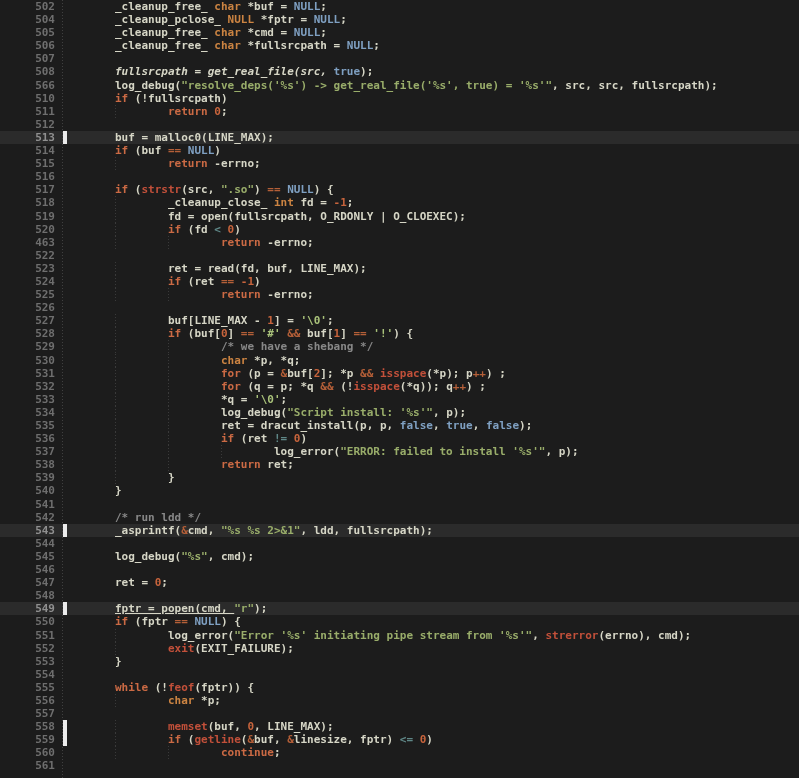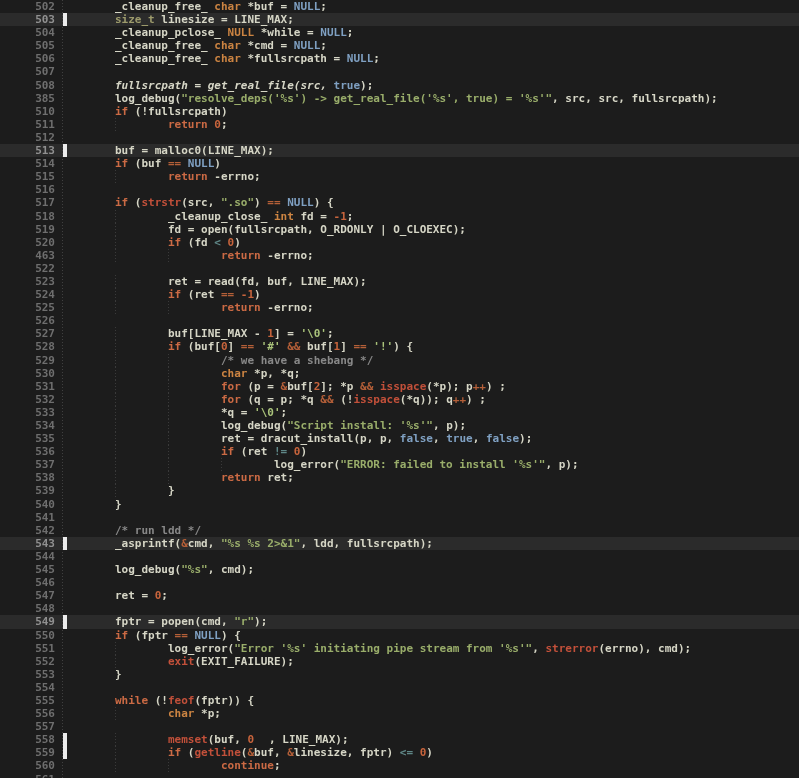--- a/index.html
+++ b/index.html
@@ -39,47 +39,42 @@
 </head>
 <body>
 
 <div id="editor" style="background: rgb(28, 28, 28); --hl-bg: #2b2b2b; --num-color: #6e6e6e; --num-active-color: #909090; --bar-color: #ececec; --guide-color: #3a3a3a; --sep-color: #404040;">
   <div id="gutter-sep"></div>
   <div id="rows">
       <div class="row">
         <span class="num">502</span>
         <span class="code"><span style="color: rgb(214, 214, 198);">	_cleanup_free_ </span><span style="color: rgb(204, 132, 66);">char </span><span style="color: rgb(214, 214, 198);">*buf = </span><span style="color: rgb(127, 160, 194);">NULL</span><span style="color: rgb(214, 214, 198);">;</span></span>
       </div>
-      <div class="row hl">
-        <span class="num">503</span>
-        <span class="bar"></span>
-        <span class="code"><span style="color: rgb(157, 155, 108);">	size_t</span><span style="color: rgb(214, 214, 198);"> linesize = LINE_MAX;</span></span>
-      </div>
       <div class="row">
         <span class="num">504</span>
-        <span class="code"><span style="color: rgb(214, 214, 198);">	_cleanup_pclose_ </span><span style="color: rgb(204, 132, 66);">NULL </span><span style="color: rgb(214, 214, 198);">*while = </span><span style="color: rgb(127, 160, 194);">NULL</span><span style="color: rgb(214, 214, 198);">;</span></span>
+        <span class="code"><span style="color: rgb(214, 214, 198);">	_cleanup_pclose_ </span><span style="color: rgb(204, 132, 66);">NULL </span><span style="color: rgb(214, 214, 198);">*fptr = </span><span style="color: rgb(127, 160, 194);">NULL</span><span style="color: rgb(214, 214, 198);">;</span></span>
       </div>
       <div class="row">
         <span class="num">505</span>
         <span class="code"><span style="color: rgb(214, 214, 198);">	_cleanup_free_ </span><span style="color: rgb(204, 132, 66);">char </span><span style="color: rgb(214, 214, 198);">*cmd = </span><span style="color: rgb(127, 160, 194);">NULL</span><span style="color: rgb(214, 214, 198);">;</span></span>
       </div>
       <div class="row">
         <span class="num">506</span>
         <span class="code"><span style="color: rgb(214, 214, 198);">	_cleanup_free_ </span><span style="color: rgb(204, 132, 66);">char </span><span style="color: rgb(214, 214, 198);">*fullsrcpath = </span><span style="color: rgb(127, 160, 194);">NULL</span><span style="color: rgb(214, 214, 198);">;</span></span>
       </div>
       <div class="row">
         <span class="num">507</span>
         <span class="code"></span>
       </div>
       <div class="row">
         <span class="num">508</span>
         <span class="code"><span style="color: rgb(214, 214, 198); font-style: italic;">	fullsrcpath = get_real_file(src, </span><span style="color: rgb(127, 160, 194);">true</span><span style="color: rgb(214, 214, 198);">);</span></span>
       </div>
       <div class="row">
-        <span class="num">385</span>
+        <span class="num">566</span>
         <span class="code"><span style="color: rgb(214, 214, 198);">	log_debug(</span><span style="color: rgb(153, 173, 106);">"resolve_deps('%s') -&gt; get_real_file('%s', true) = '%s'"</span><span style="color: rgb(214, 214, 198);">, src, src, fullsrcpath);</span></span>
       </div>
       <div class="row">
         <span class="num">510</span>
         <span class="code"><span style="color: rgb(203, 106, 68);">	if</span><span style="color: rgb(214, 214, 198);"> (!fullsrcpath)</span></span>
       </div>
       <div class="row">
         <span class="num">511</span>
         <span class="guide" style="left: 115px;"></span>
         <span class="code"><span style="color: rgb(203, 106, 68);">		return</span><span style="color: rgb(214, 214, 198);"> </span><span style="color: rgb(200, 100, 60);">0</span><span style="color: rgb(214, 214, 198);">;</span></span>
@@ -264,21 +259,21 @@
         <span class="num">547</span>
         <span class="code"><span style="color: rgb(214, 214, 198);">	ret = </span><span style="color: rgb(200, 100, 60);">0</span><span style="color: rgb(214, 214, 198);">;</span></span>
       </div>
       <div class="row">
         <span class="num">548</span>
         <span class="code"></span>
       </div>
       <div class="row hl">
         <span class="num">549</span>
         <span class="bar"></span>
-        <span class="code"><span style="color: rgb(214, 214, 198);">	fptr = popen(cmd, </span><span style="color: rgb(153, 173, 106);">"r"</span><span style="color: rgb(214, 214, 198);">);</span></span>
+        <span class="code"><span style="color: rgb(214, 214, 198); text-decoration: underline;">	fptr = popen(cmd, </span><span style="color: rgb(153, 173, 106);">"r"</span><span style="color: rgb(214, 214, 198);">);</span></span>
       </div>
       <div class="row">
         <span class="num">550</span>
         <span class="code"><span style="color: rgb(203, 106, 68);">	if</span><span style="color: rgb(214, 214, 198);"> (fptr </span><span style="color: rgb(180, 95, 56);">==</span><span style="color: rgb(214, 214, 198);"> </span><span style="color: rgb(127, 160, 194);">NULL</span><span style="color: rgb(214, 214, 198);">) {</span></span>
       </div>
       <div class="row">
         <span class="num">551</span>
         <span class="guide" style="left: 115px;"></span>
         <span class="code"><span style="color: rgb(214, 214, 198);">		log_error(</span><span style="color: rgb(153, 173, 106);">"Error '%s' initiating pipe stream from '%s'"</span><span style="color: rgb(214, 214, 198);">, </span><span style="color: rgb(194, 80, 58);">strerror</span><span style="color: rgb(214, 214, 198);">(errno), cmd);</span></span>
       </div>
@@ -305,21 +300,21 @@
         <span class="code"><span style="color: rgb(204, 132, 66);">		char </span><span style="color: rgb(214, 214, 198);">*p;</span></span>
       </div>
       <div class="row">
         <span class="num">557</span>
         <span class="code"></span>
       </div>
       <div class="row">
         <span class="num">558</span>
         <span class="bar"></span>
         <span class="guide" style="left: 115px;"></span>
-        <span class="code"><span style="color: rgb(194, 80, 58);">		memset</span><span style="color: rgb(214, 214, 198);">(buf, </span><span style="color: rgb(200, 100, 60);">0</span><span style="color: rgb(214, 214, 198); margin-left: 15px;">, LINE_MAX);</span></span>
+        <span class="code"><span style="color: rgb(194, 80, 58);">		memset</span><span style="color: rgb(214, 214, 198);">(buf, </span><span style="color: rgb(200, 100, 60);">0</span><span style="color: rgb(214, 214, 198);">, LINE_MAX);</span></span>
       </div>
       <div class="row">
         <span class="num">559</span>
         <span class="bar"></span>
         <span class="guide" style="left: 115px;"></span>
         <span class="code"><span style="color: rgb(203, 106, 68);">		if</span><span style="color: rgb(214, 214, 198);"> (</span><span style="color: rgb(194, 80, 58);">getline</span><span style="color: rgb(214, 214, 198);">(</span><span style="color: rgb(180, 95, 56);">&amp;</span><span style="color: rgb(214, 214, 198);">buf, </span><span style="color: rgb(180, 95, 56);">&amp;</span><span style="color: rgb(214, 214, 198);">linesize, fptr) </span><span style="color: rgb(95, 135, 135);">&lt;=</span><span style="color: rgb(214, 214, 198);"> </span><span style="color: rgb(200, 100, 60);">0</span><span style="color: rgb(214, 214, 198);">)</span></span>
       </div>
       <div class="row">
         <span class="num">560</span>
         <span class="guide" style="left: 115px;"></span>

